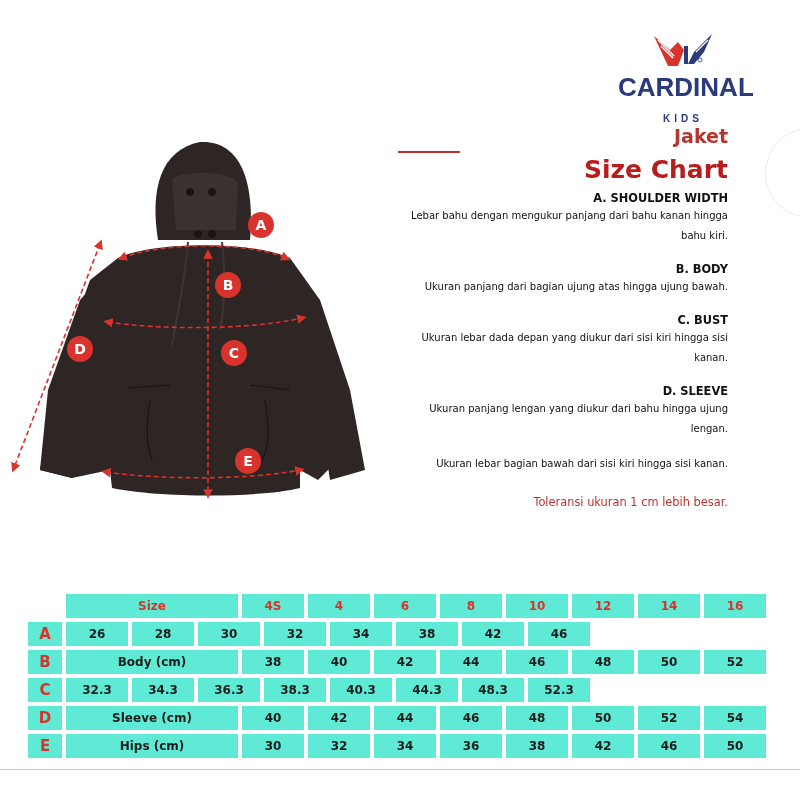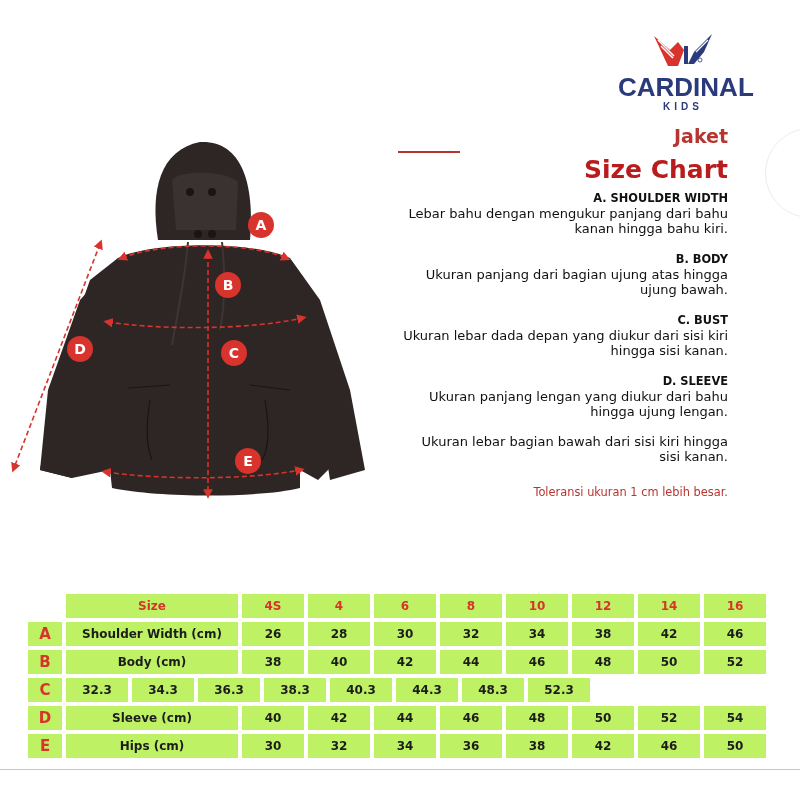--- a/index.html
+++ b/index.html
@@ -2,38 +2,38 @@
 <html><head>
   <meta charset="utf-8">
   <style>
     * { box-sizing: border-box; margin: 0; padding: 0; }
     html, body { width: 800px; height: 800px; background: #ffffff; overflow: hidden; }
     body { position: relative; font-family: "DejaVu Sans", "Liberation Sans", sans-serif; color: #1a1a1a; }
 
     .logo { position: absolute; left: 618px; top: 30px; width: 130px; height: 92px; text-align: center; }
     .logo svg { display: block; margin: 0 auto; }
     .logo .brand { font-family: "Liberation Sans", sans-serif; font-weight: bold; font-size: 26px; color: #2b3a7a; letter-spacing: 0px; line-height: 26px; margin-top: 0px; }
-    .logo .sub { font-family: "Liberation Sans", sans-serif; font-weight: bold; font-size: 10px; color: #2b3a7a; letter-spacing: 4px; line-height: 12px; margin-top: 1px; }
+    .logo .sub { font-family: "Liberation Sans", sans-serif; font-weight: bold; font-size: 10px; color: #2b3a7a; letter-spacing: 4px; line-height: 12px; margin-top: 13px; }
 
     .side-circle { position: absolute; left: 765px; top: 128px; width: 90px; height: 90px; border-radius: 50%; border: 1px solid #ececec; }
 
     .info { position: absolute; left: 398px; top: 124px; width: 330px; text-align: right; }
     .info .title1 { font-family: "DejaVu Sans", sans-serif; font-weight: bold; font-size: 19px; color: #b73530; line-height: 24px; }
     .info .rule { width: 62px; height: 2px; background: #b73530; margin: 3px 0 5px 0; }
     .info .title2 { font-family: "DejaVu Sans", sans-serif; font-weight: bold; font-size: 25px; color: #b91c1c; line-height: 24px; margin-bottom: 8px; }
     .info .item { margin-bottom: 15px; }
     .info .item .head { font-size: 11.4px; line-height: 16px; color: #111; font-weight: bold; }
-    .info .item .desc { font-size: 13px; line-height: 15px; color: #111; }
+    .info .item .desc { font-size: 10px; line-height: 20px; color: #111; }
     .info .note { font-size: 11.4px; line-height: 16px; color: #b73530; margin-top: 20px; }
 
     .jacket { position: absolute; left: 0; top: 130px; width: 390px; height: 380px; }
 
     .table { position: absolute; left: 28px; top: 594px; }
     .trow { display: flex; height: 24px; margin-bottom: 4px; }
-    .cell { background: #bef264; height: 24px; margin-right: 4px; display: flex; align-items: center; justify-content: center; font-family: "DejaVu Sans", sans-serif; font-weight: bold; font-size: 12px; color: #1c1c1c; }
+    .cell { background: #5eead4; height: 24px; margin-right: 4px; display: flex; align-items: center; justify-content: center; font-family: "DejaVu Sans", sans-serif; font-weight: bold; font-size: 12px; color: #1c1c1c; }
     .cell.letter { width: 34px; color: #d8332c; font-size: 15px; }
     .cell.letter.empty { background: transparent; }
     .cell.label { width: 172px; }
     .cell.val { width: 62px; }
     .cell.hdr { color: #d8332c; }
     .divider { position: absolute; left: 0; top: 769px; width: 800px; height: 1px; background: #c8c8c8; }
   </style>
 </head>
 <body>
 
@@ -158,21 +158,20 @@
     <div class="cell val hdr">6</div>
     <div class="cell val hdr">8</div>
     <div class="cell val hdr">10</div>
     <div class="cell val hdr">12</div>
     <div class="cell val hdr">14</div>
     <div class="cell val hdr">16</div>
   </div>
 
   <div class="trow">
     <div class="cell letter">A</div>
-    <div class="cell label">Shoulder Width (cm)</div>
     <div class="cell val">26</div>
     <div class="cell val">28</div>
     <div class="cell val">30</div>
     <div class="cell val">32</div>
     <div class="cell val">34</div>
     <div class="cell val">38</div>
     <div class="cell val">42</div>
     <div class="cell val">46</div>
   </div>
 

